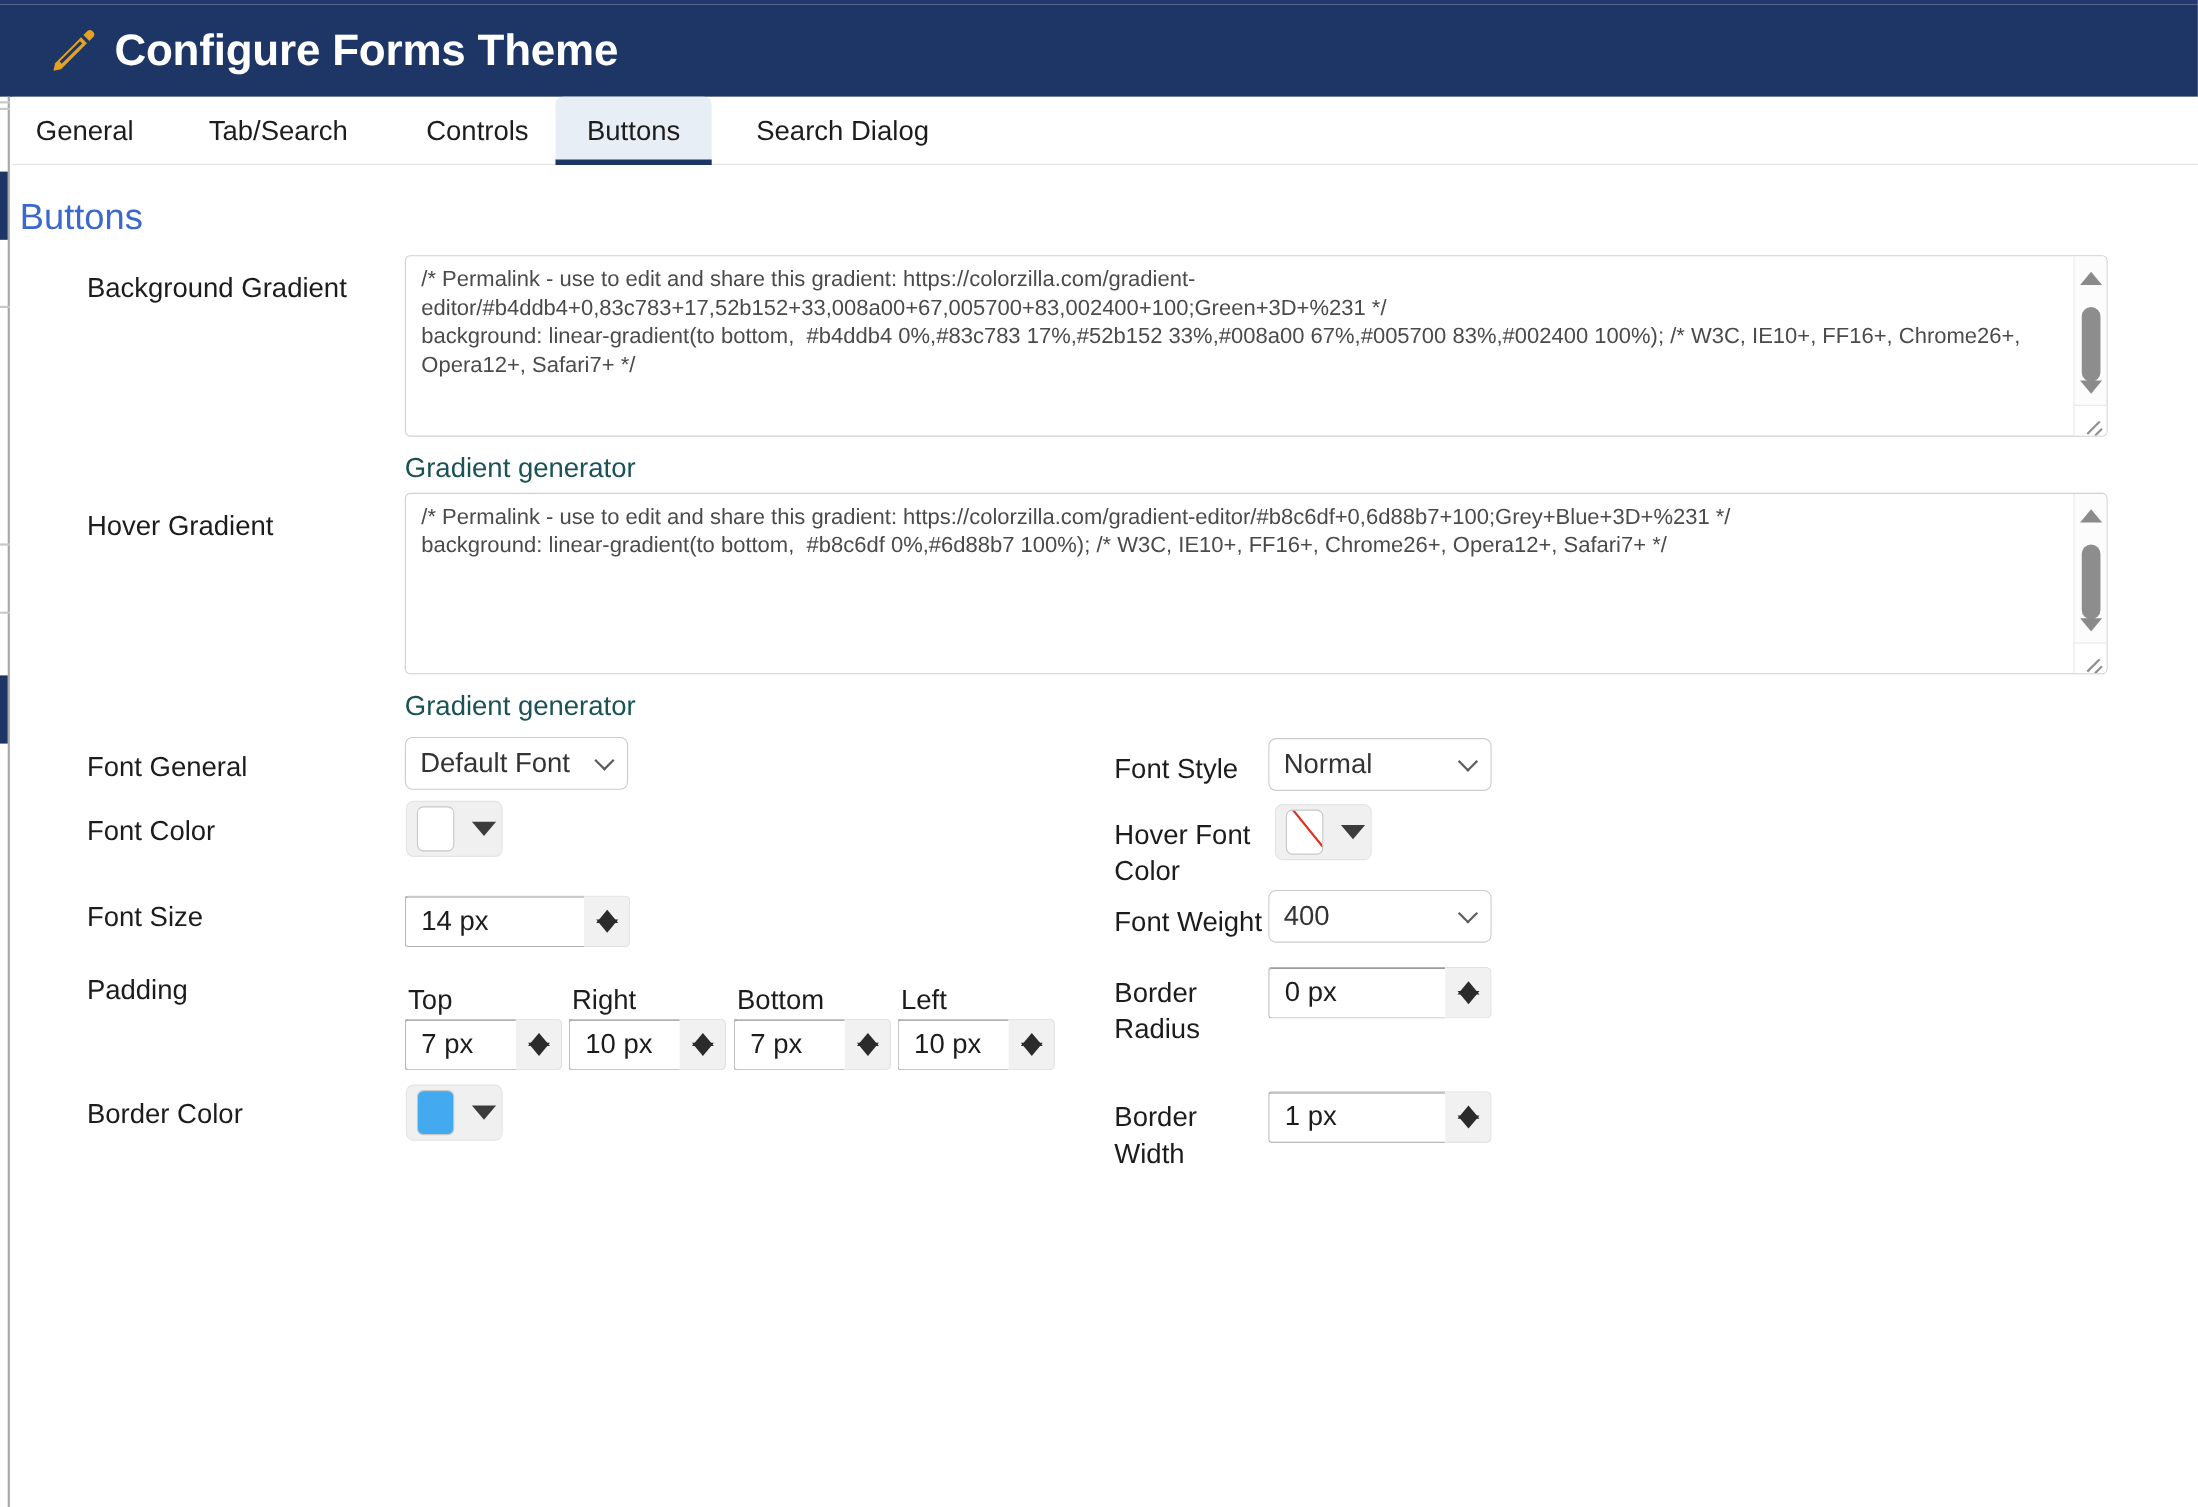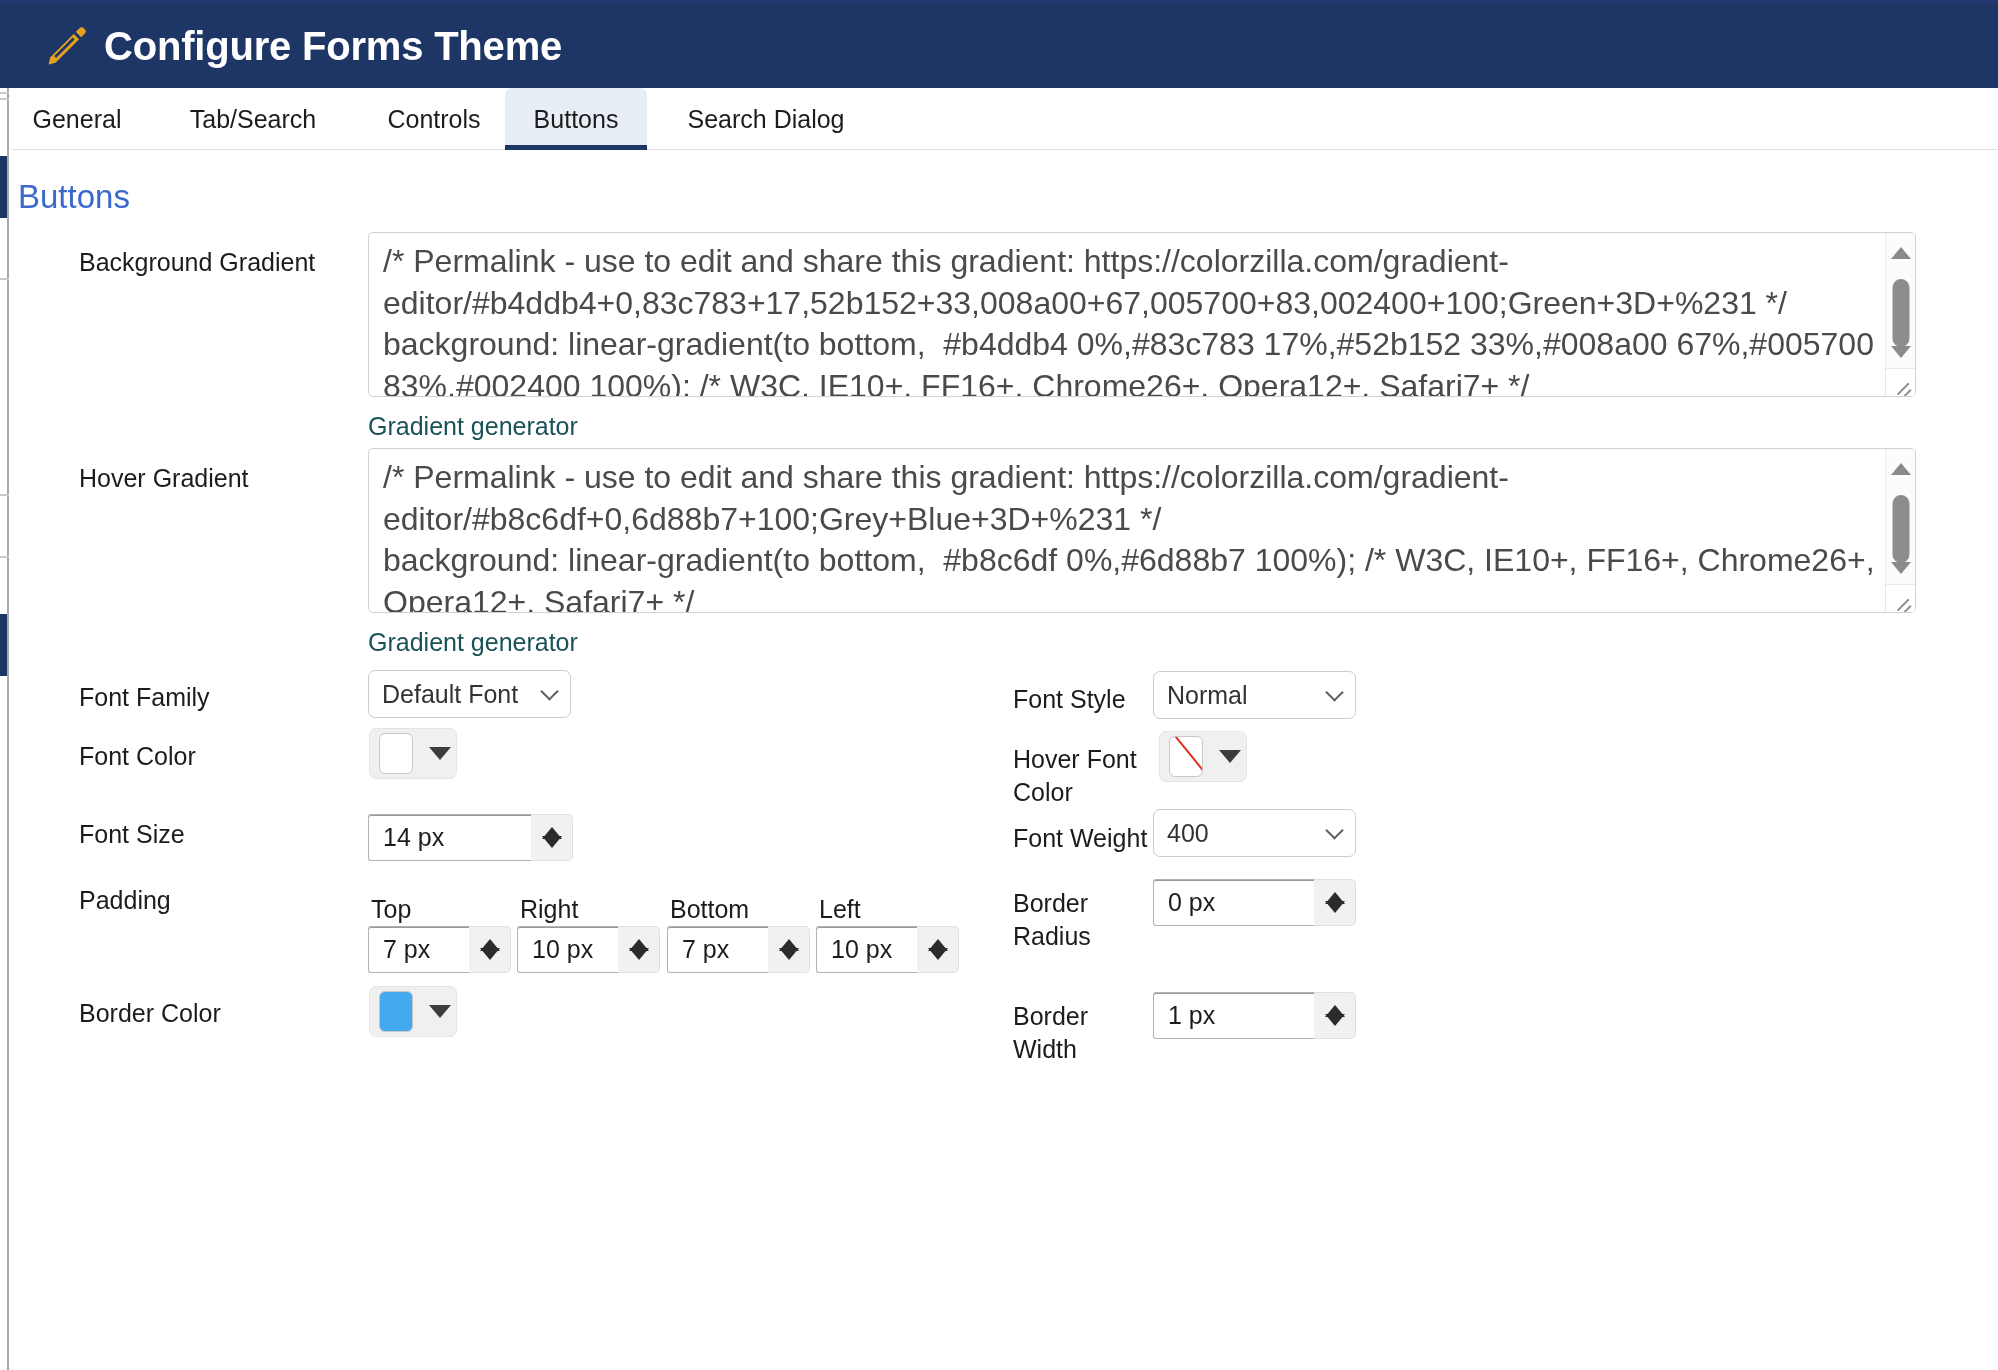--- a/index.html
+++ b/index.html
@@ -90,21 +90,21 @@
   
   .ta-wrap {
     position: absolute;
     background: #ffffff;
     border: 1px solid #d0d0d0;
     border-radius: 5px;
     overflow: hidden;
   }
   .ta-text {
     position: absolute; left: 14px; top: 8px; right: 40px;
-    font-size: 32px; color: #4a4a4a; line-height: 1.30;
+    font-size: 20px; color: #4a4a4a; line-height: 1.30;
     white-space: pre-wrap;
     word-break: break-word;
   }
   .ta-scroll {
     position: absolute; right: 0; top: 0; bottom: 0; width: 30px;
     background: #fcfcfc; border-left: 1px solid #ececec;
   }
   .sb-arrow {
     position: absolute; left: 50%; transform: translateX(-50%);
     width: 0; height: 0;
@@ -293,21 +293,21 @@
       <span class="sb-arrow down"></span>
     </div>
     <div class="ta-resize">
         <i class="a"></i>
         <i class="b"></i>
       </div>
   </div>
 
   <div class="link" style="left:357px; top:478px">Gradient generator</div>
 
-  <div class="field-label" style="left:68px; top:531px">Font Family</div>
+  <div class="field-label" style="left:68px; top:531px">Font General</div>
   <div class="sel" style="left:357px; top:520px; width:203px; height:48px">
     <span>Default Font</span>
     <span class="chev"></span>
   </div>
 
   <div class="field-label" style="left:1002px; top:533px">Font Style</div>
   <div class="sel" style="left:1142px; top:521px; width:203px; height:48px">
     <span>Normal</span>
     <span class="chev"></span>
   </div>

